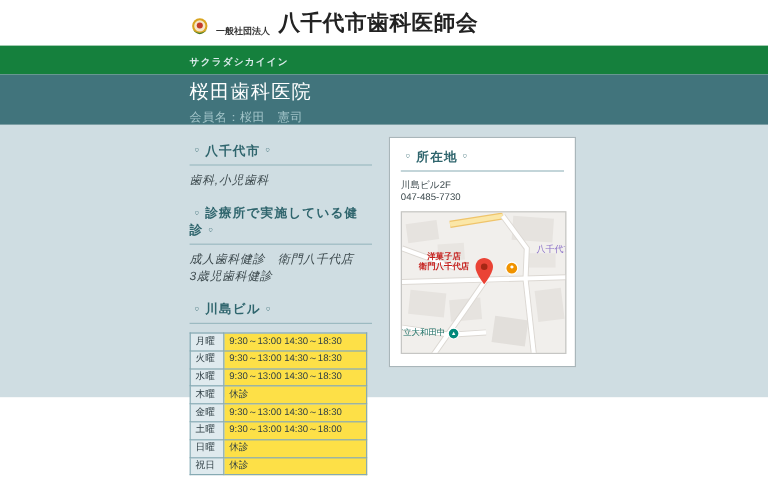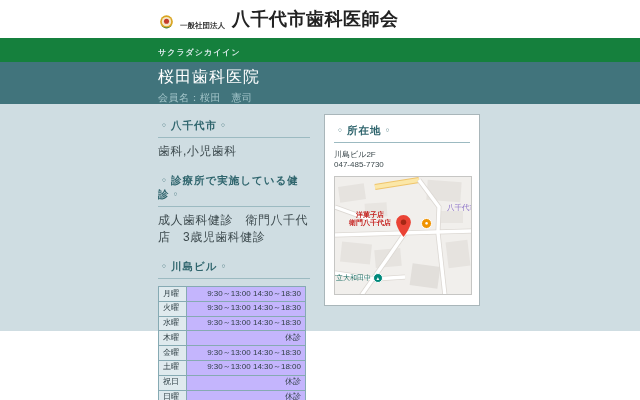--- a/index.html
+++ b/index.html
@@ -25,27 +25,27 @@
   .member { font-size:10px; color:#a3c5c9; margin-top:3px; letter-spacing:0.5px; }
 
   
   .content { height:227px; background:#cfdde2; }
   .cols { display:flex; align-items:flex-start; }
   .left-col { width:152px; }
   .sec { color:#2f656d; font-size:10.5px; font-weight:bold; letter-spacing:1px;
     border-bottom:1px solid #9cbac1; padding-bottom:4px; margin:14px 0 5px 0; }
   .left-col .sec:first-child { margin-top:15px; }
   .deco { font-size:6.5px; vertical-align:2px; margin:0 4px; font-weight:normal; }
-  .plain { font-size:12px; color:#3d4a4e; letter-spacing:0.5px; }
+  .plain { font-size:10px; color:#3d4a4e; letter-spacing:0.5px;font-style:italic; }
 
   table.hours { border-collapse:collapse; width:148px; margin-top:7px; }
   table.hours th, table.hours td { border:1px solid #86aab3; font-weight:normal;
     font-size:8px; color:#2e3e44; padding:2.5px 4px; text-align:left; line-height:1.1; }
   table.hours th { width:28px; background:#dfeaee; }
-  table.hours td { background:#c4b5fd;text-align:right; }
+  table.hours td { background:#fde047; }
   .note { font-size:7px; color:#5a6b70; margin-top:4px; letter-spacing:0.2px; }
 
   
   .loc-box { width:156px; background:#ffffff; border:1px solid #a9b6ba;
     margin-left:14px; margin-top:10px; padding:9px 9px 10px 9px; }
   .loc-box .sec { margin-top:0; }
   .addr { font-size:8px; color:#3d4a4e; line-height:1.3; margin:7px 0 5px 0; }
 
   
   .map { position:relative; width:138px; height:119px; border:1px solid #c6c6c4;
@@ -132,25 +132,25 @@
               </tr>
             <tr>
                 <th>金曜</th>
                 <td>9:30～13:00 14:30～18:30</td>
               </tr>
             <tr>
                 <th>土曜</th>
                 <td>9:30～13:00 14:30～18:00</td>
               </tr>
             <tr>
+                <th>日曜</th>
+                <td>休診</td>
+              </tr>
+            <tr>
                 <th>祝日</th>
-                <td>休診</td>
-              </tr>
-            <tr>
-                <th>日曜</th>
                 <td>休診</td>
               </tr>
           </tbody>
         </table>
         <div class="note">診療時間：予約等の詳細は医院にお問い合わせ下さい</div>
       </div>
 
       <div class="loc-box">
         <div class="sec">
           <span class="deco">○</span><span>所在地</span><span class="deco">○</span>

